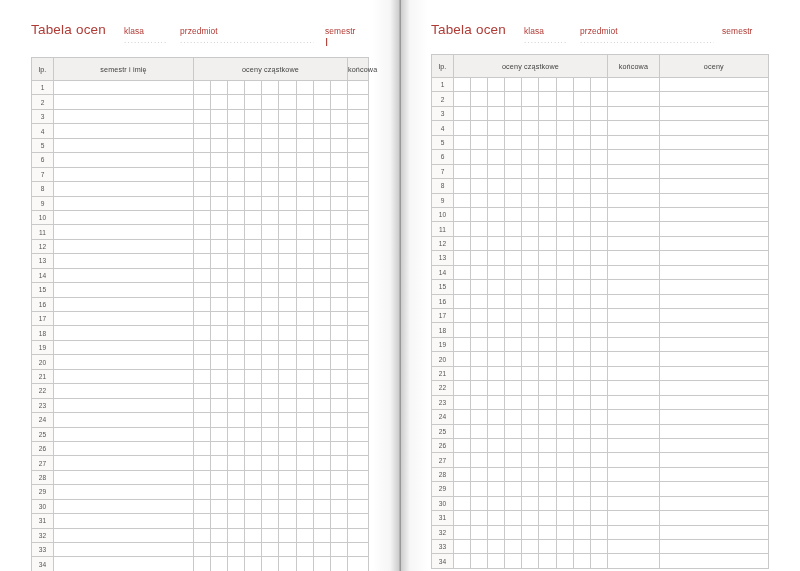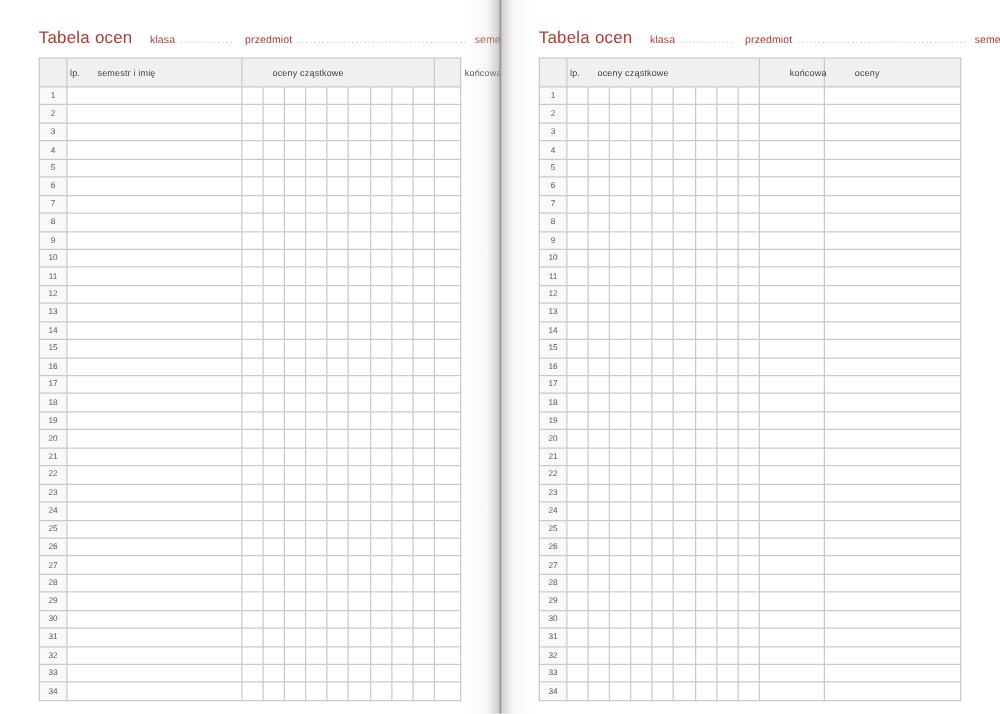--- a/index.html
+++ b/index.html
@@ -68,38 +68,39 @@
   .sheet-title {
     font-size: 13.5px;
     color: #b03a34;
     letter-spacing: .2px;
   }
   .fld {
     display: flex;
     align-items: baseline;
     font-size: 8.4px;
     color: #b03a34;
+    flex-direction: column;
   }
   .fld-label {
     font-size: 8.4px;
     color: #b03a34;
     letter-spacing: .1px;
   }
   .dots {
     color: #b9b9b9;
     font-size: 8px;
     letter-spacing: 1.1px;
     overflow: hidden;
     white-space: nowrap;
     display: inline-block;
     vertical-align: baseline;
   }
   .f-klasa      { margin-left: 14px; }
   .f-klasa .dots    { width: 42px; margin-left: 4px; }
-  .f-przedmiot  { margin-left: 10px; align-items: center; }
+  .f-przedmiot  { margin-left: 10px; }
   .f-przedmiot .dots{ width: 134px; margin-left: 4px; }
   .f-sem        { margin-left: 8px; }
   .sem-num {
     font-size: 11.5px;
     color: #b03a34;
     margin-left: 3px;
     font-weight: normal;
   }
 
   
@@ -113,24 +114,23 @@
   table.grades td {
     border: 1px solid #c9c9c9;
     padding: 0;
     font-weight: normal;
   }
   table.grades thead th {
     height: 22px;
     background: #f1f0ee;
     font-size: 7.2px;
     color: #3f3f3f;
-    text-align: left;
+    text-align: center;
     vertical-align: middle;
     letter-spacing: .15px;
-    padding-left: 24px;
   }
   table.grades tbody td {
     height: 13.45px;
   }
   td.lp {
     text-align: center;
     vertical-align: middle;
     font-size: 6.6px;
     color: #555;
     background: #faf9f8;

